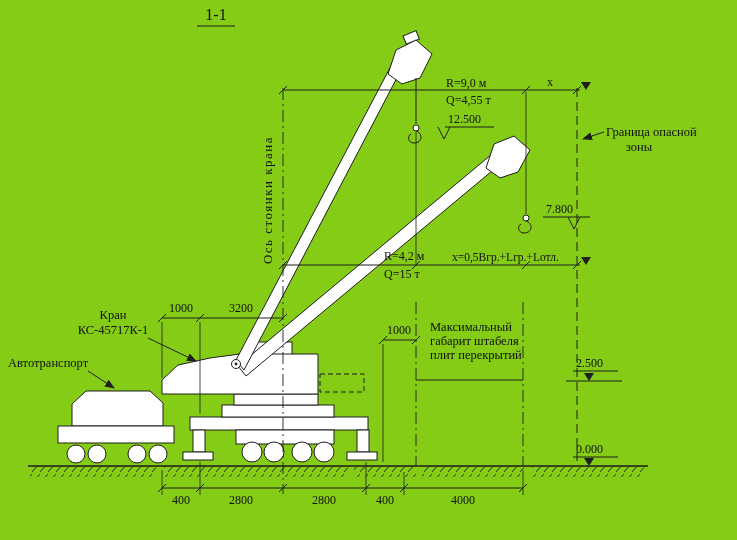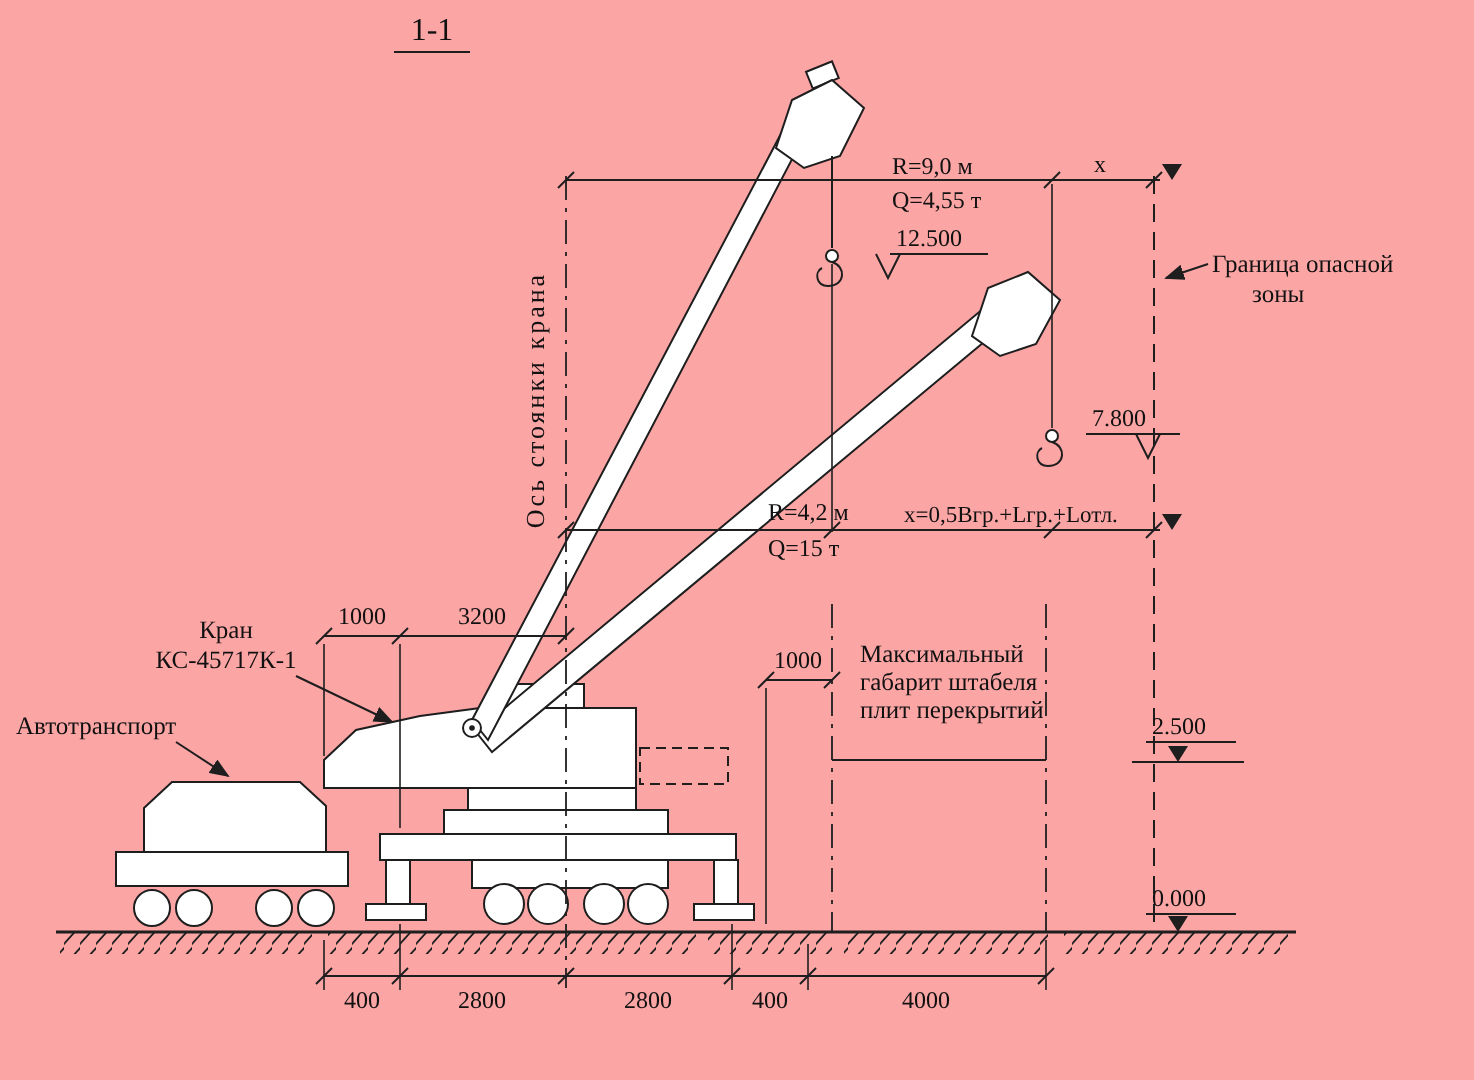--- a/index.html
+++ b/index.html
@@ -1,16 +1,16 @@
 <!DOCTYPE html>
 <html><head>
 <meta charset="utf-8">
 <style>
   html,body{margin:0;padding:0;background:#ffffff;}
-  .page{width:737px;height:540px;position:relative;background:#fca5a5;overflow:hidden;}
+  .page{width:737px;height:540px;position:relative;background:#84cc16;overflow:hidden;}
   svg{display:block;}
   text{font-family:"Liberation Serif","DejaVu Serif",serif;fill:#111;}
   .ln{stroke:#1e1e1e;stroke-width:1;fill:none;}
   .thin{stroke:#1e1e1e;stroke-width:0.8;fill:none;}
   .thick{stroke:#1e1e1e;stroke-width:1.4;fill:none;}
   .wh{fill:#ffffff;stroke:#1e1e1e;stroke-width:1;}
   .axis{stroke:#1e1e1e;stroke-width:0.9;fill:none;stroke-dasharray:12 4 2 4;}
   .dash{stroke:#1e1e1e;stroke-width:1;fill:none;stroke-dasharray:9 5;}
   .dashsm{stroke:#1e1e1e;stroke-width:1;fill:none;stroke-dasharray:5 3;}
   .tri{fill:#1e1e1e;stroke:none;}

